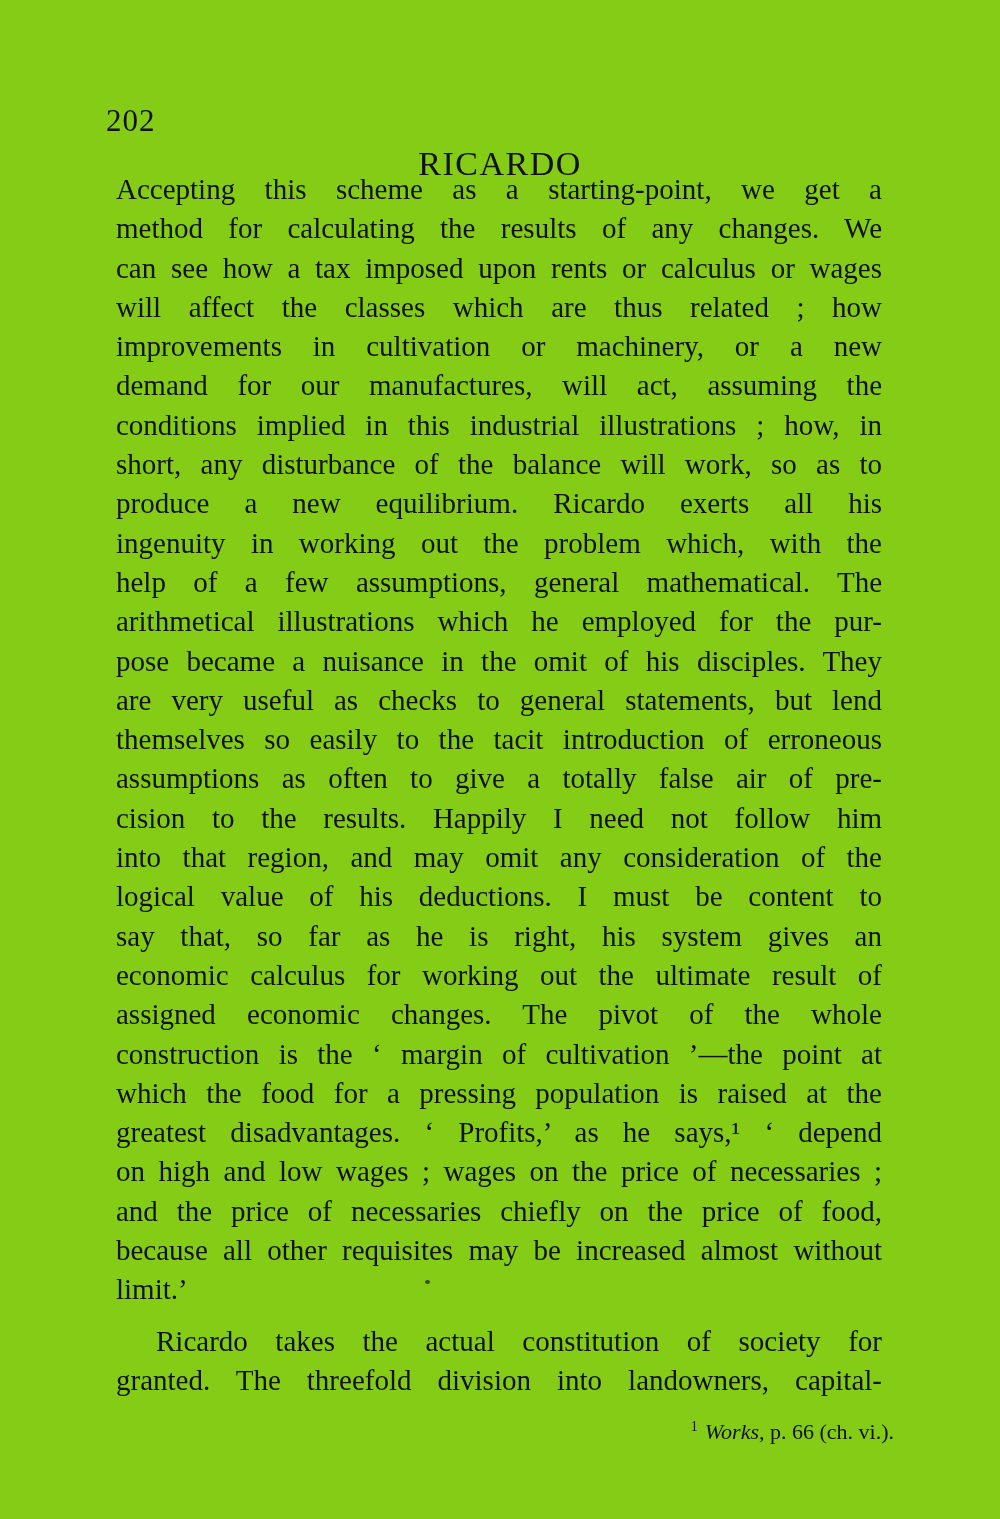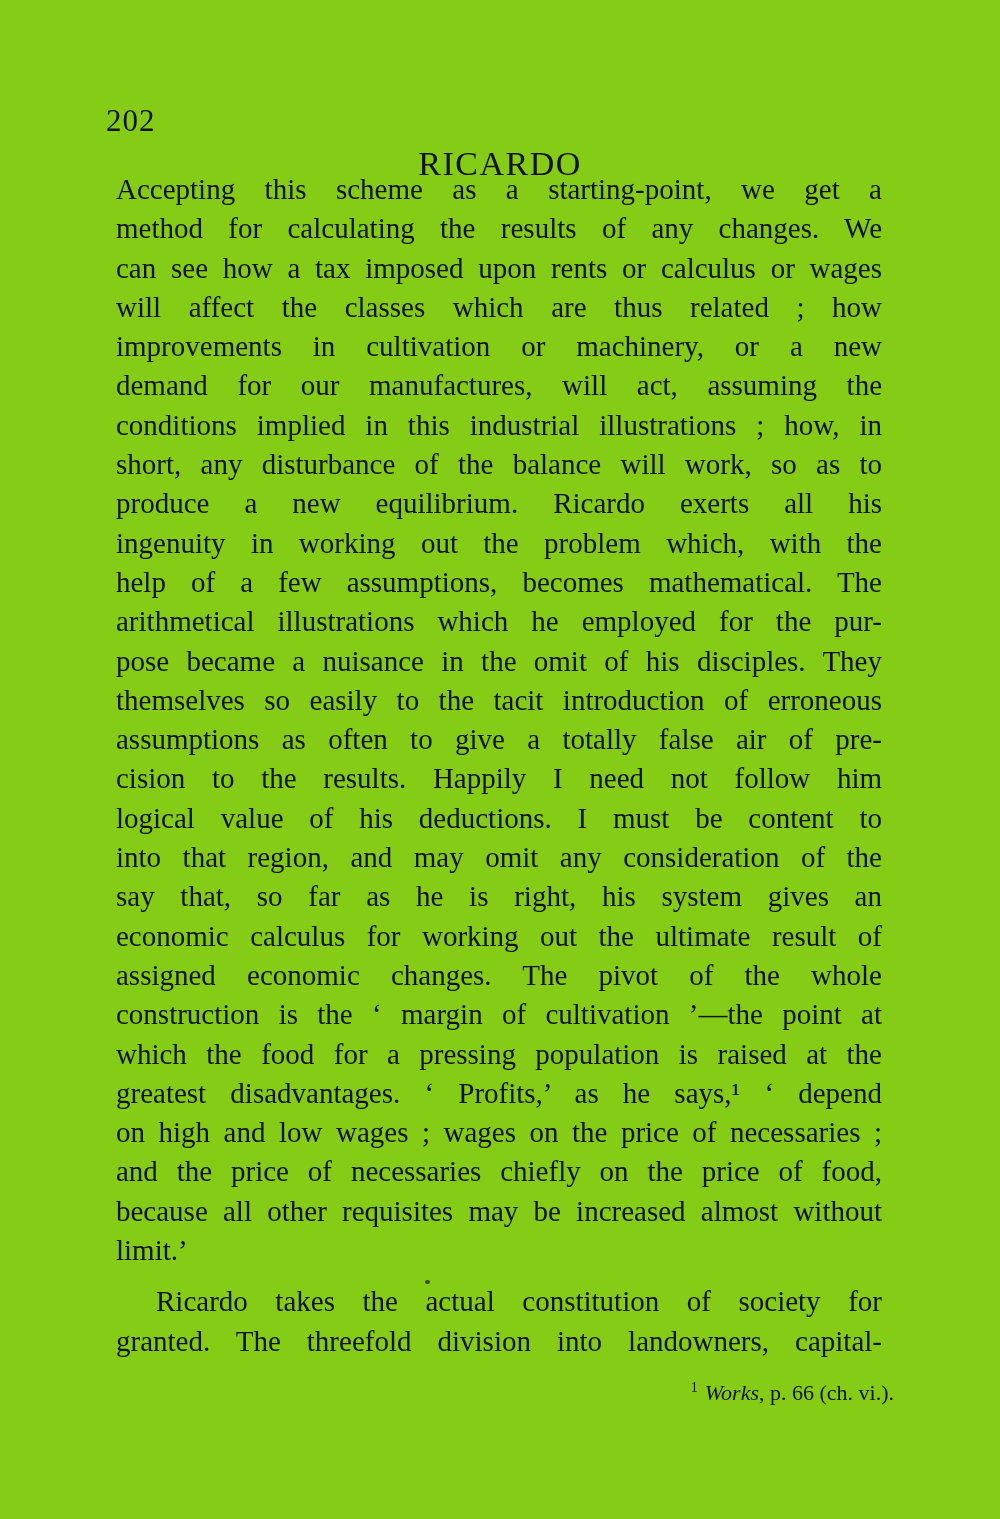--- a/index.html
+++ b/index.html
@@ -100,28 +100,29 @@
       <span class="tline">Accepting this scheme as a starting-point, we get a</span>
       <span class="tline">method for calculating the results of any changes.  We</span>
       <span class="tline">can see how a tax imposed upon rents or calculus or wages</span>
       <span class="tline">will affect the classes which are thus related ;  how</span>
       <span class="tline">improvements in cultivation or machinery, or a new</span>
       <span class="tline">demand for our manufactures, will act, assuming the</span>
       <span class="tline">conditions implied in this industrial illustrations ; how, in</span>
       <span class="tline">short, any disturbance of the balance will work, so as to</span>
       <span class="tline">produce a new equilibrium.  Ricardo exerts all his</span>
       <span class="tline">ingenuity in working out the problem which, with the</span>
-      <span class="tline">help of a few assumptions, becomes mathematical.  The</span>
+      <span class="tline">help of a few assumptions, general mathematical.  The</span>
       <span class="tline">arithmetical illustrations which he employed for the pur-</span>
       <span class="tline">pose became a nuisance in the omit of his disciples.  They</span>
+      <span class="tline">are very useful as checks to general statements, but lend</span>
       <span class="tline">themselves so easily to the tacit introduction of erroneous</span>
       <span class="tline">assumptions as often to give a totally false air of pre-</span>
       <span class="tline">cision to the results.  Happily I need not follow him</span>
+      <span class="tline">into that region, and may omit any consideration of the</span>
       <span class="tline">logical value of his deductions.  I must be content to</span>
-      <span class="tline">into that region, and may omit any consideration of the</span>
       <span class="tline">say that, so far as he is right, his system gives an</span>
       <span class="tline">economic calculus for working out the ultimate result of</span>
       <span class="tline">assigned economic changes.  The pivot of the whole</span>
       <span class="tline">construction is the ‘ margin of cultivation ’—the point at</span>
       <span class="tline">which the food for a pressing population is raised at the</span>
       <span class="tline">greatest disadvantages.  ‘ Profits,’ as he says,¹ ‘ depend</span>
       <span class="tline">on high and low wages ; wages on the price of necessaries ;</span>
       <span class="tline">and the price of necessaries chiefly on the price of food,</span>
       <span class="tline">because all other requisites may be increased almost without</span>
       <span class="tline flush-last">limit.’</span>

